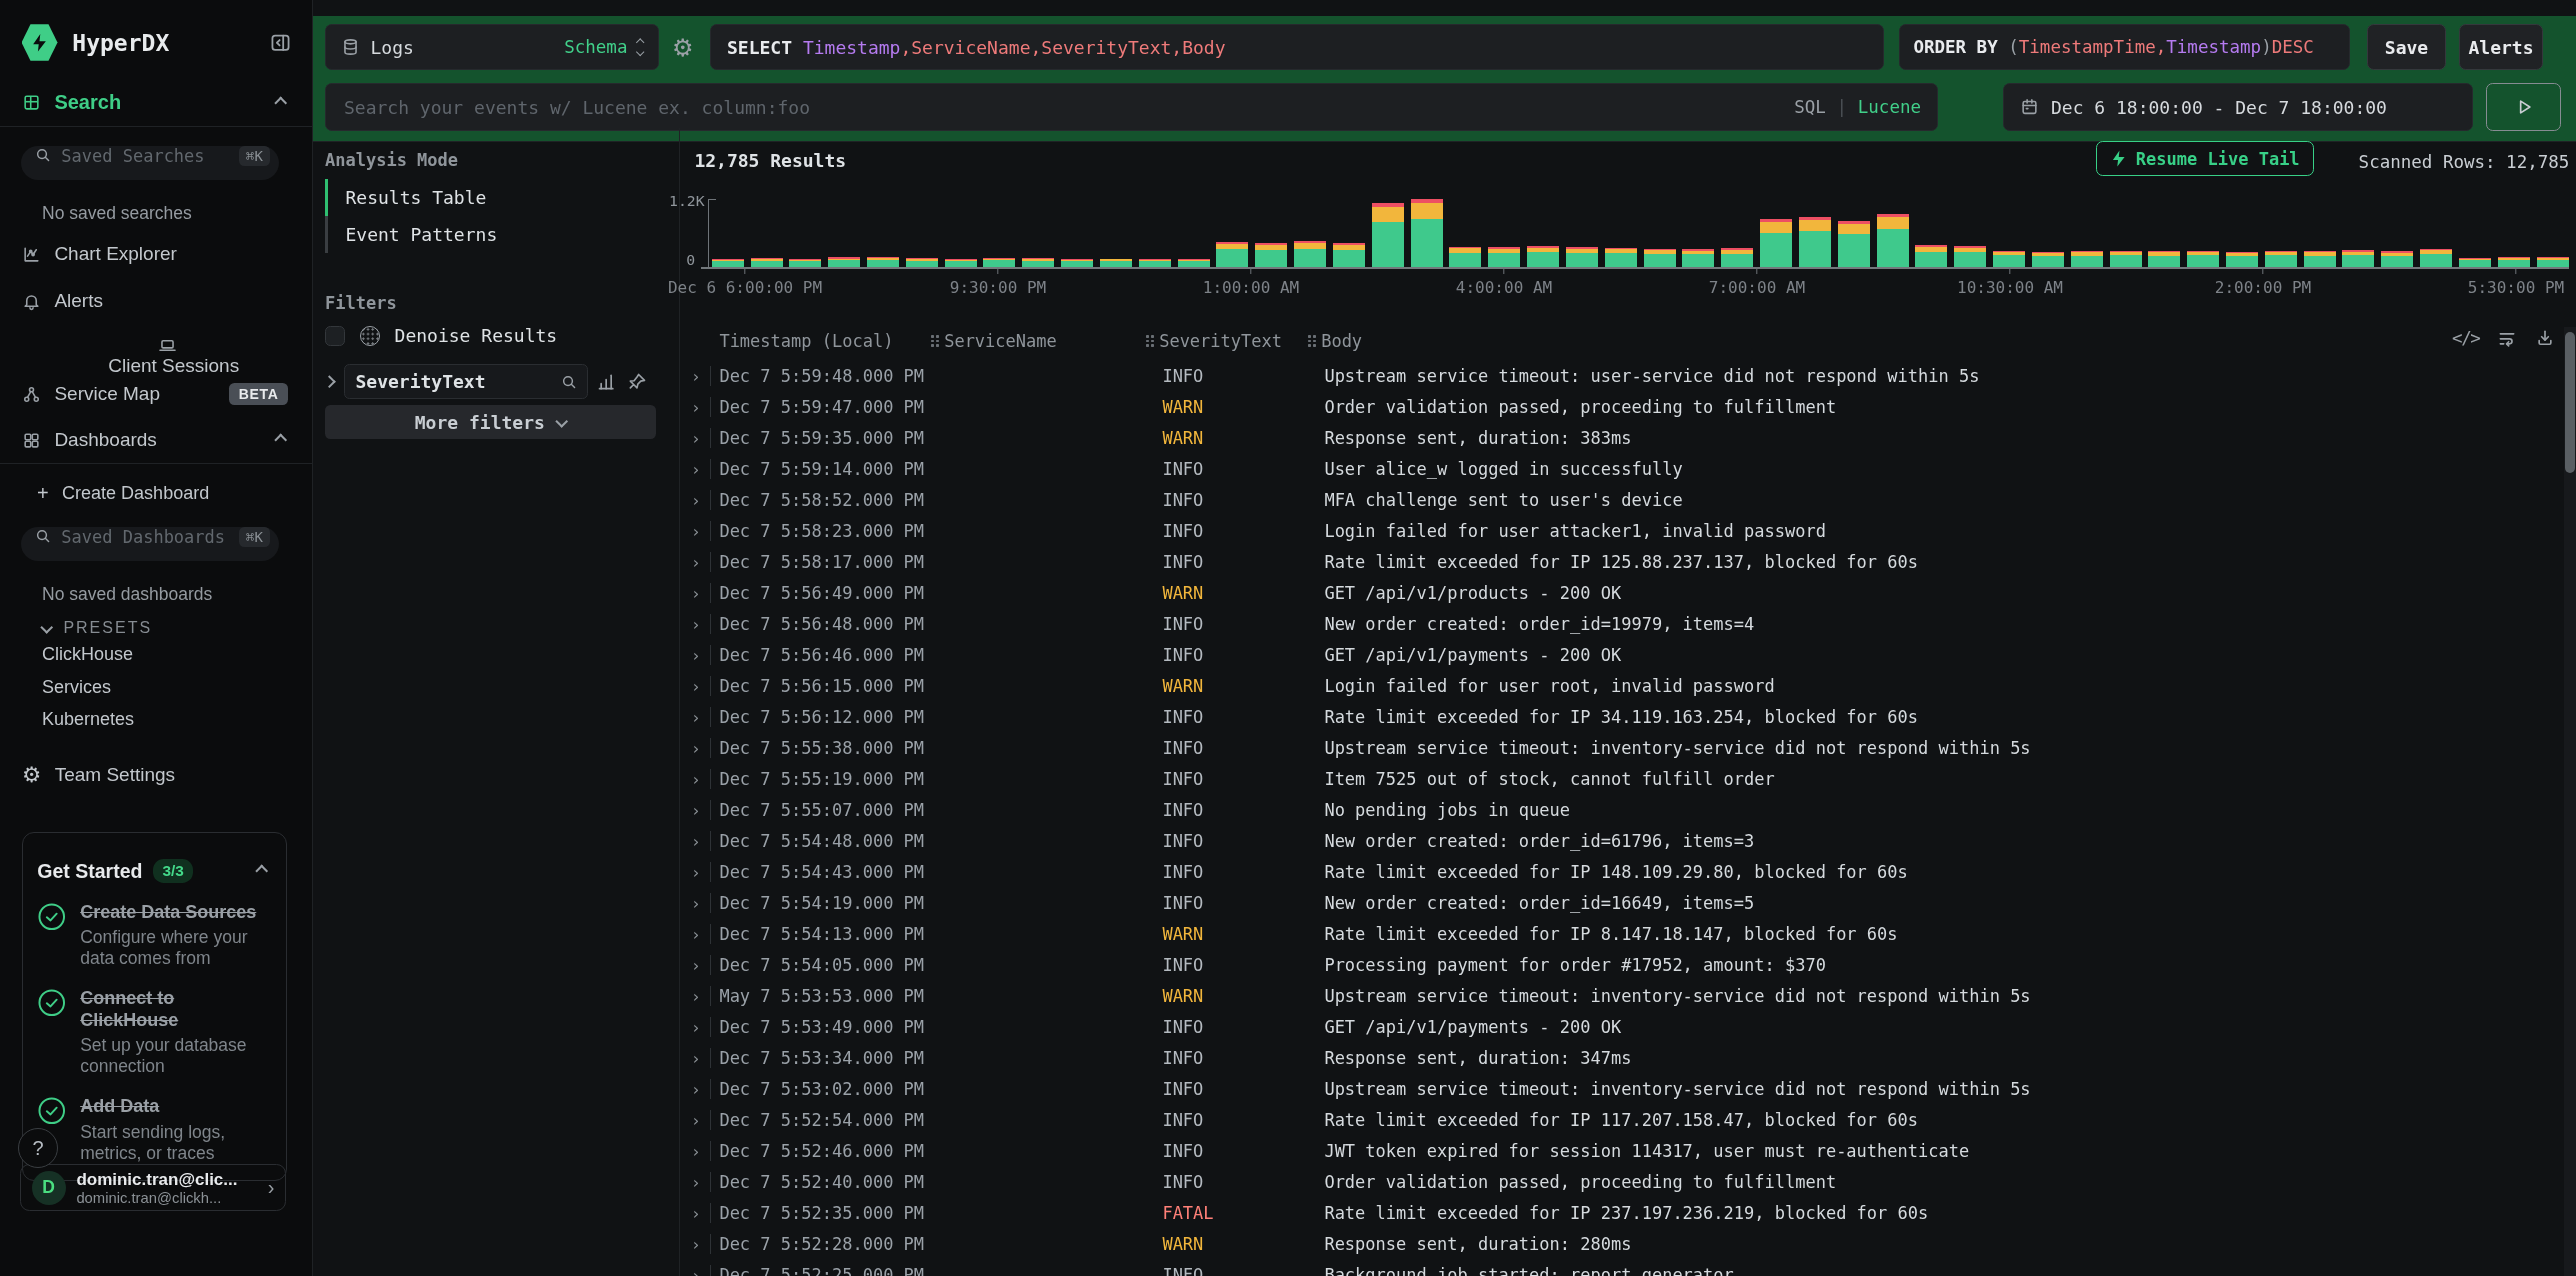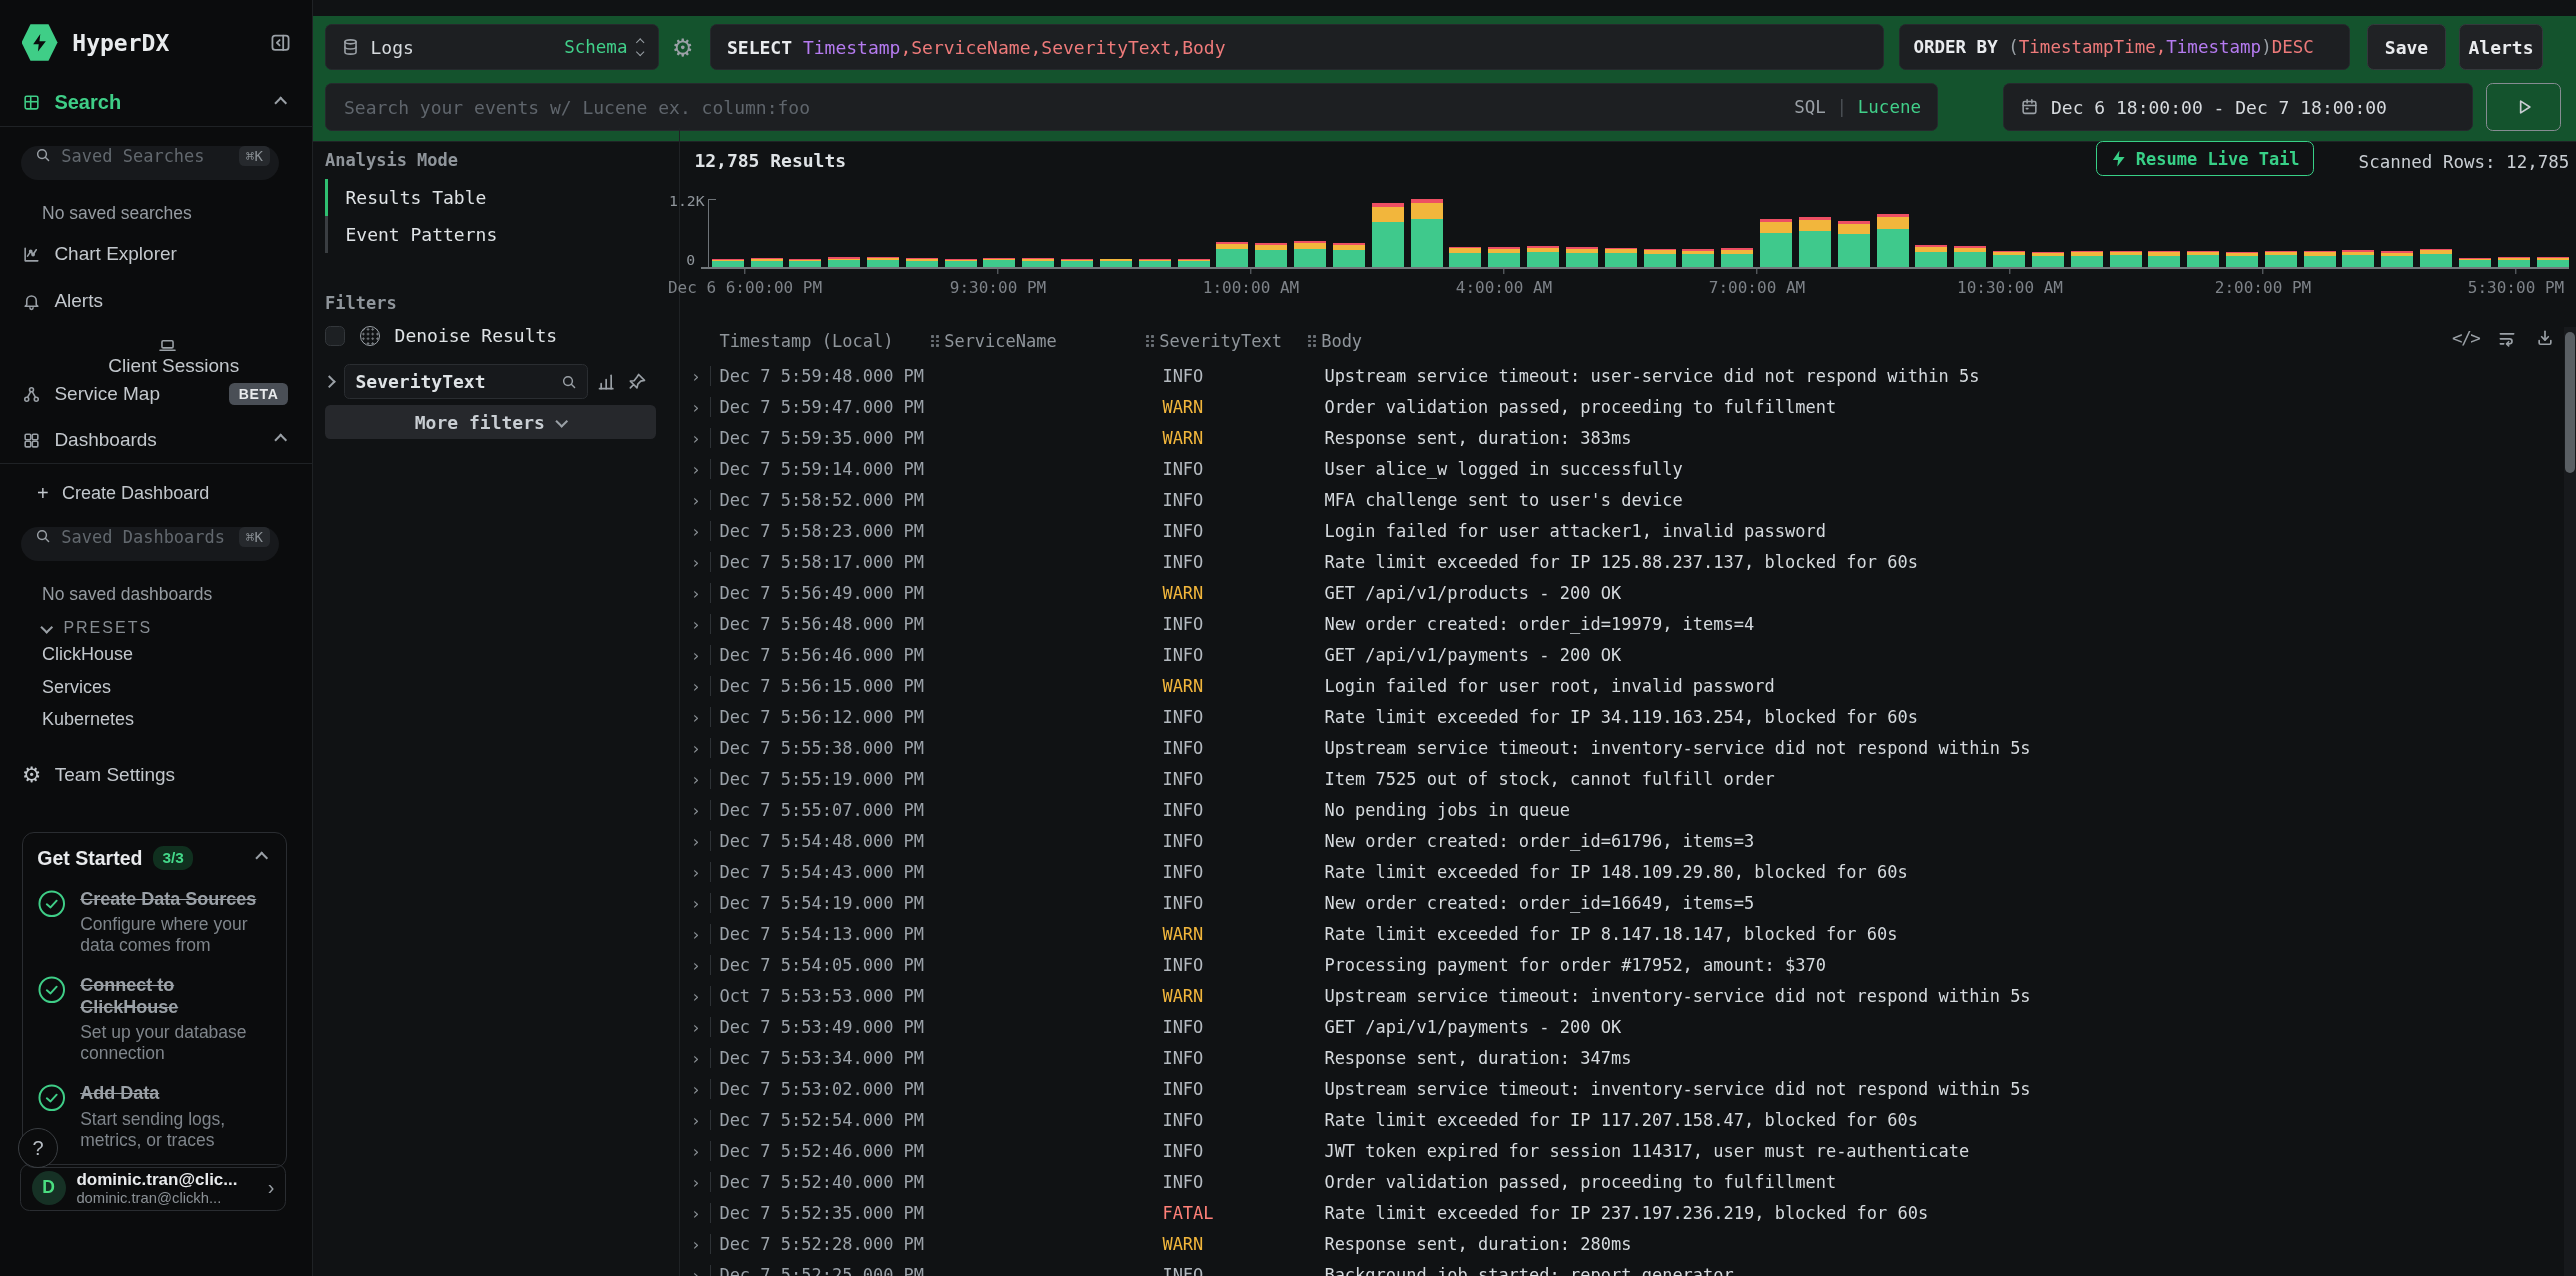--- a/index.html
+++ b/index.html
@@ -28,21 +28,21 @@
   .pill-input .ph{margin-left:9.4px;font-family:"DejaVu Sans Mono",monospace;font-size:17px;color:#62686e;}
   .kbd{margin-left:auto;background:#26292d;border-radius:5.4px;padding:2px 6.7px;font-size:14px;color:#8b9196;font-family:"DejaVu Sans Mono",monospace;}
   .muted-line{position:absolute;left:42px;font-size:17.5px;color:#959ba1;}
   .badge-beta{margin-left:auto;margin-right:24px;background:#4a4f56;color:#e8eaec;font-size:14px;font-weight:bold;border-radius:5.4px;padding:2.7px 9.4px;letter-spacing:0.7px;}
   .presets-hdr{position:absolute;left:42px;display:flex;align-items:center;color:#868c92;cursor:pointer;}
   .presets-hdr .txt{margin-left:12px;font-size:16px;letter-spacing:2px;}
   .preset-item{position:absolute;left:42px;font-size:18px;color:#c3c8cd;cursor:pointer;}
   .gear-glyph{font-size:21.5px;color:#c3c8cd;}
 
   .gs-card{position:absolute;left:21.5px;top:832px;width:265px;box-sizing:border-box;border:1.3px solid #2a2d31;border-radius:12px;padding:13.4px 14.8px 16px 14.8px;background:#0b0c0d;}
-  .gs-title-row{display:flex;align-items:center;}
+  .gs-title-row{display:flex;align-items:center;margin-top:13px;}
   .gs-title{font-size:19.5px;font-weight:bold;color:#e8eaec;}
   .gs-pill{margin-left:10.7px;background:#10301f;color:#44d98a;font-weight:bold;font-size:15.4px;border-radius:10.7px;padding:2.7px 9.4px;}
   .gs-chev{margin-left:auto;margin-right:4px;}
   .gs-item{display:flex;margin-top:19px;gap:13.4px;}
   .gs-texts{width:192px;}
   .gs-item-title{font-size:18px;font-weight:600;color:#9aa0a6;text-decoration:line-through;line-height:21.5px;}
   .gs-item-desc{margin-top:4px;font-size:17.5px;color:#7f858b;line-height:21px;}
   .help-btn{position:absolute;left:18px;top:1128px;width:38px;height:38px;border-radius:50%;border:1.3px solid #3a3e42;background:#0b0c0d;color:#b7bdc3;font-size:20px;display:flex;align-items:center;justify-content:center;cursor:pointer;z-index:5;}
   .user-card{position:absolute;left:20px;top:1164px;width:266px;height:47px;box-sizing:border-box;border:1.3px solid #2a2d31;border-radius:9.4px;display:flex;align-items:center;padding:0 10.7px;gap:10.7px;cursor:pointer;}
   .avatar{width:34px;height:34px;border-radius:50%;background:#163125;color:#4ade80;font-weight:bold;font-size:17.5px;display:flex;align-items:center;justify-content:center;flex:none;}
@@ -902,21 +902,21 @@
         <div class="row">
           <span class="rchev">›</span>
           <span class="rpipe"></span>
           <span class="c-ts">Dec 7 5:54:05.000 PM</span>
           <span class="c-sev" data-sev="" data-sev-val="INFO">INFO</span>
           <span class="c-body">Processing payment for order #17952, amount: $370</span>
         </div>
         <div class="row">
           <span class="rchev">›</span>
           <span class="rpipe"></span>
-          <span class="c-ts">Oct 7 5:53:53.000 PM</span>
+          <span class="c-ts">May 7 5:53:53.000 PM</span>
           <span class="c-sev" data-sev="" data-sev-val="WARN">WARN</span>
           <span class="c-body">Upstream service timeout: inventory-service did not respond within 5s</span>
         </div>
         <div class="row">
           <span class="rchev">›</span>
           <span class="rpipe"></span>
           <span class="c-ts">Dec 7 5:53:49.000 PM</span>
           <span class="c-sev" data-sev="" data-sev-val="INFO">INFO</span>
           <span class="c-body">GET /api/v1/payments - 200 OK</span>
         </div>

